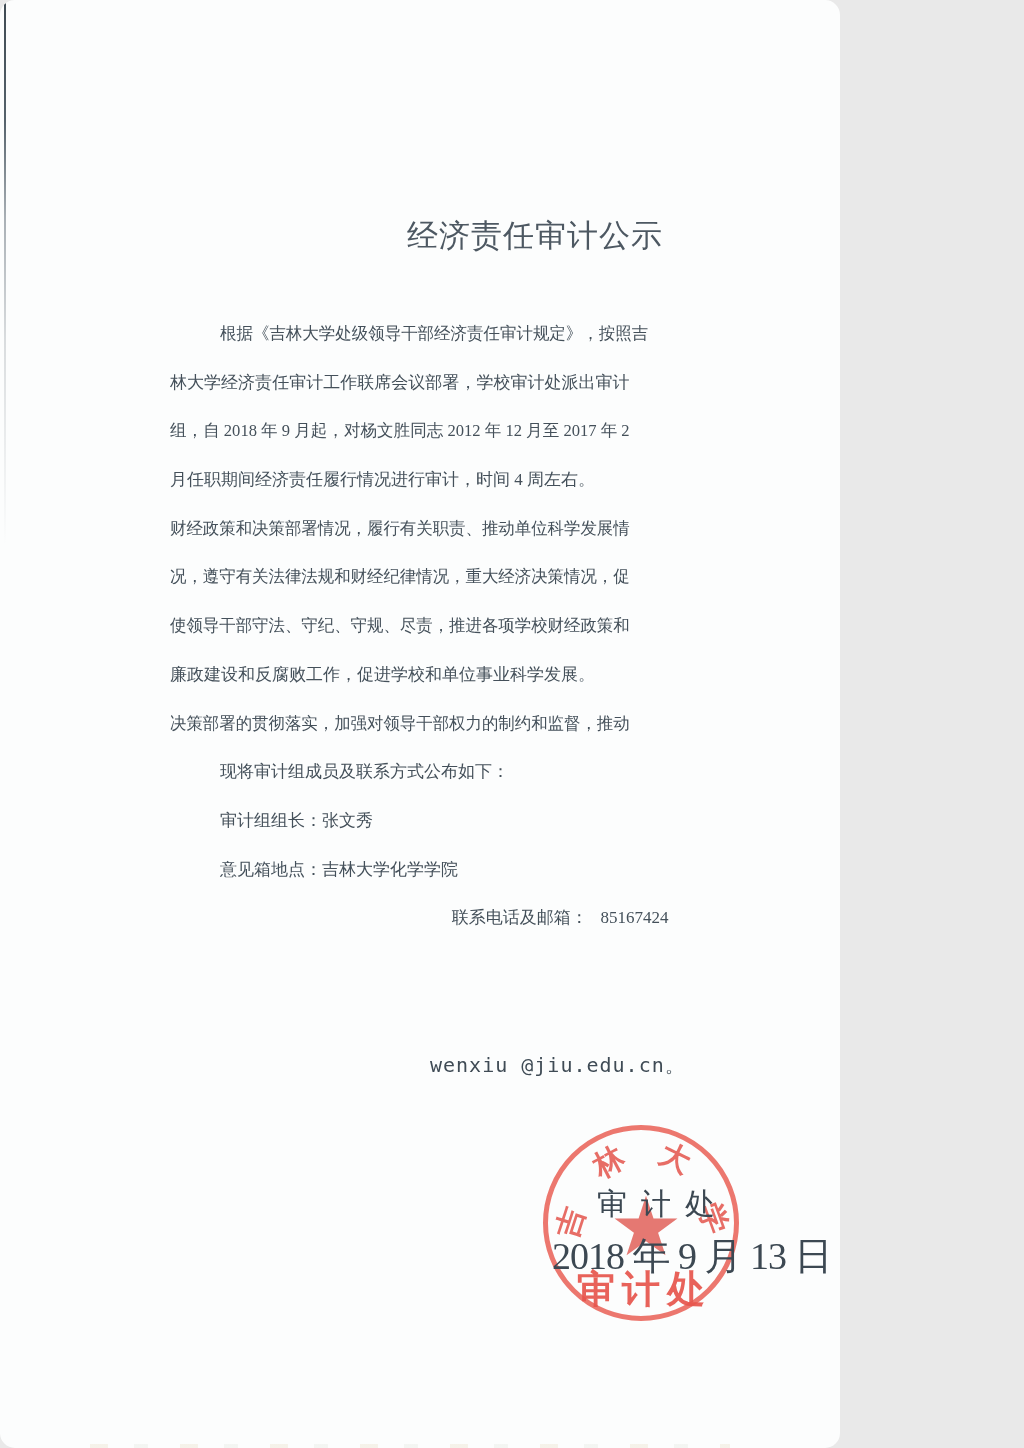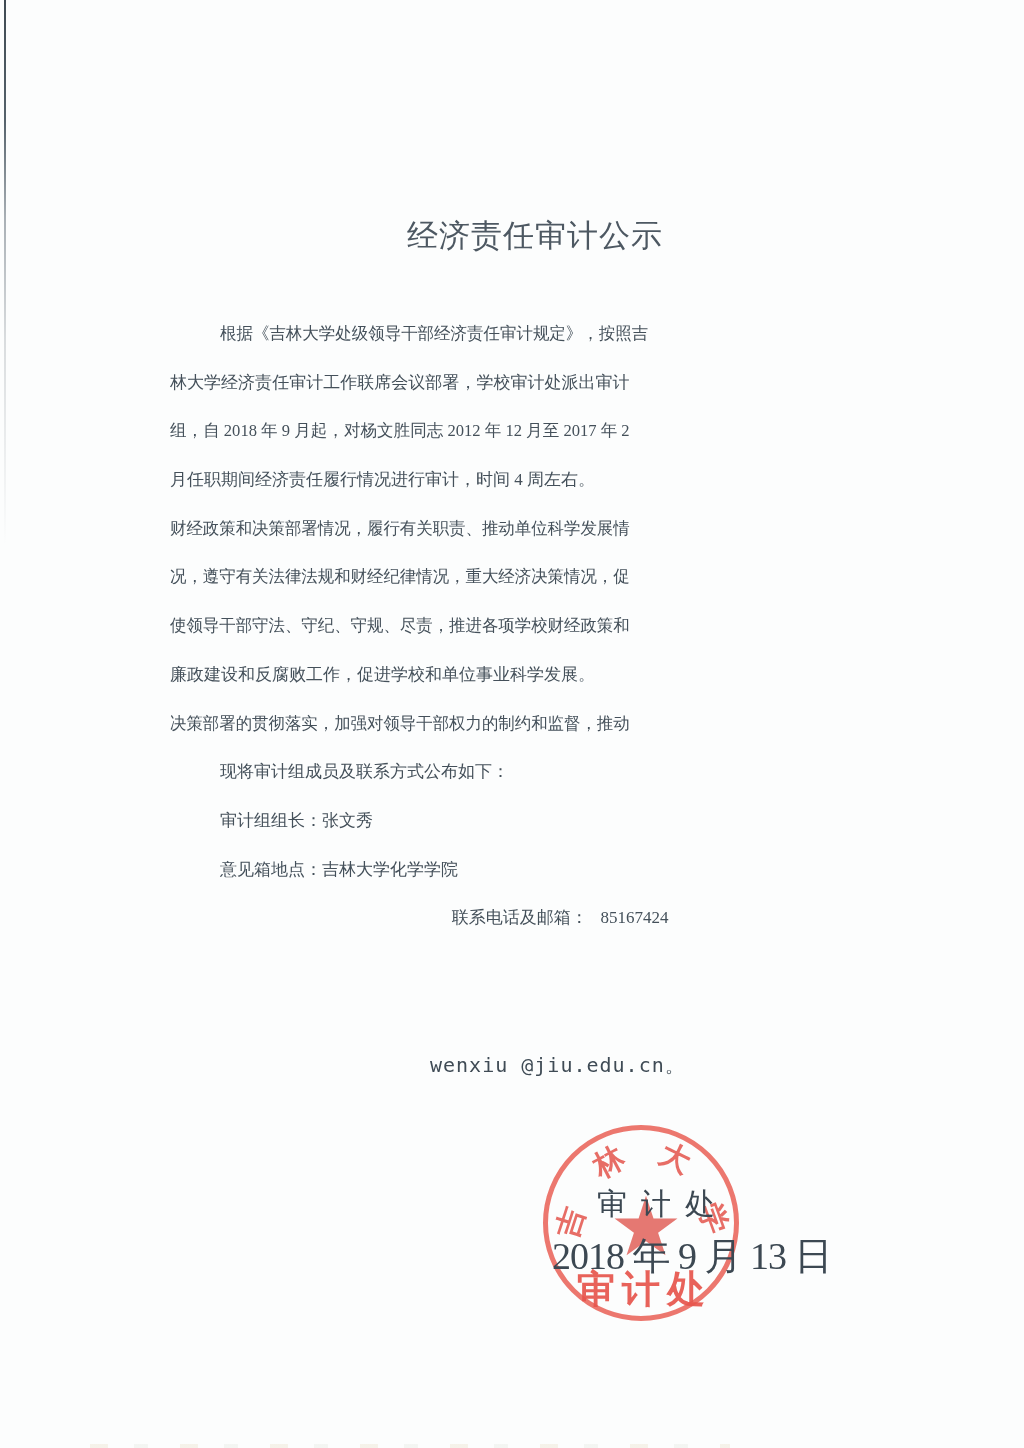--- a/index.html
+++ b/index.html
@@ -1,23 +1,24 @@
 <!DOCTYPE html>
 <html><head>
 <meta charset="utf-8">
 <style>
   html, body { margin: 0; padding: 0; background: #e9e9e9; }
   .page {
     position: relative;
-    width: 1024px;
+    width: 840px;
     height: 1448px;
     background: #fcfdfd;
     overflow: hidden;
     font-family: "Liberation Serif", "DejaVu Serif", serif;
     color: #44505a;
+    border-radius: 15px;
   }
   
   .scan-edge {
     position: absolute;
     left: 4px; top: 0;
     width: 2px; height: 545px;
     background: linear-gradient(to bottom,
       #3f4a52 0%, #55626b 22%, rgba(100,112,122,0.55) 40%,
       rgba(110,120,128,0.25) 62%, rgba(110,120,128,0) 100%);
   }

